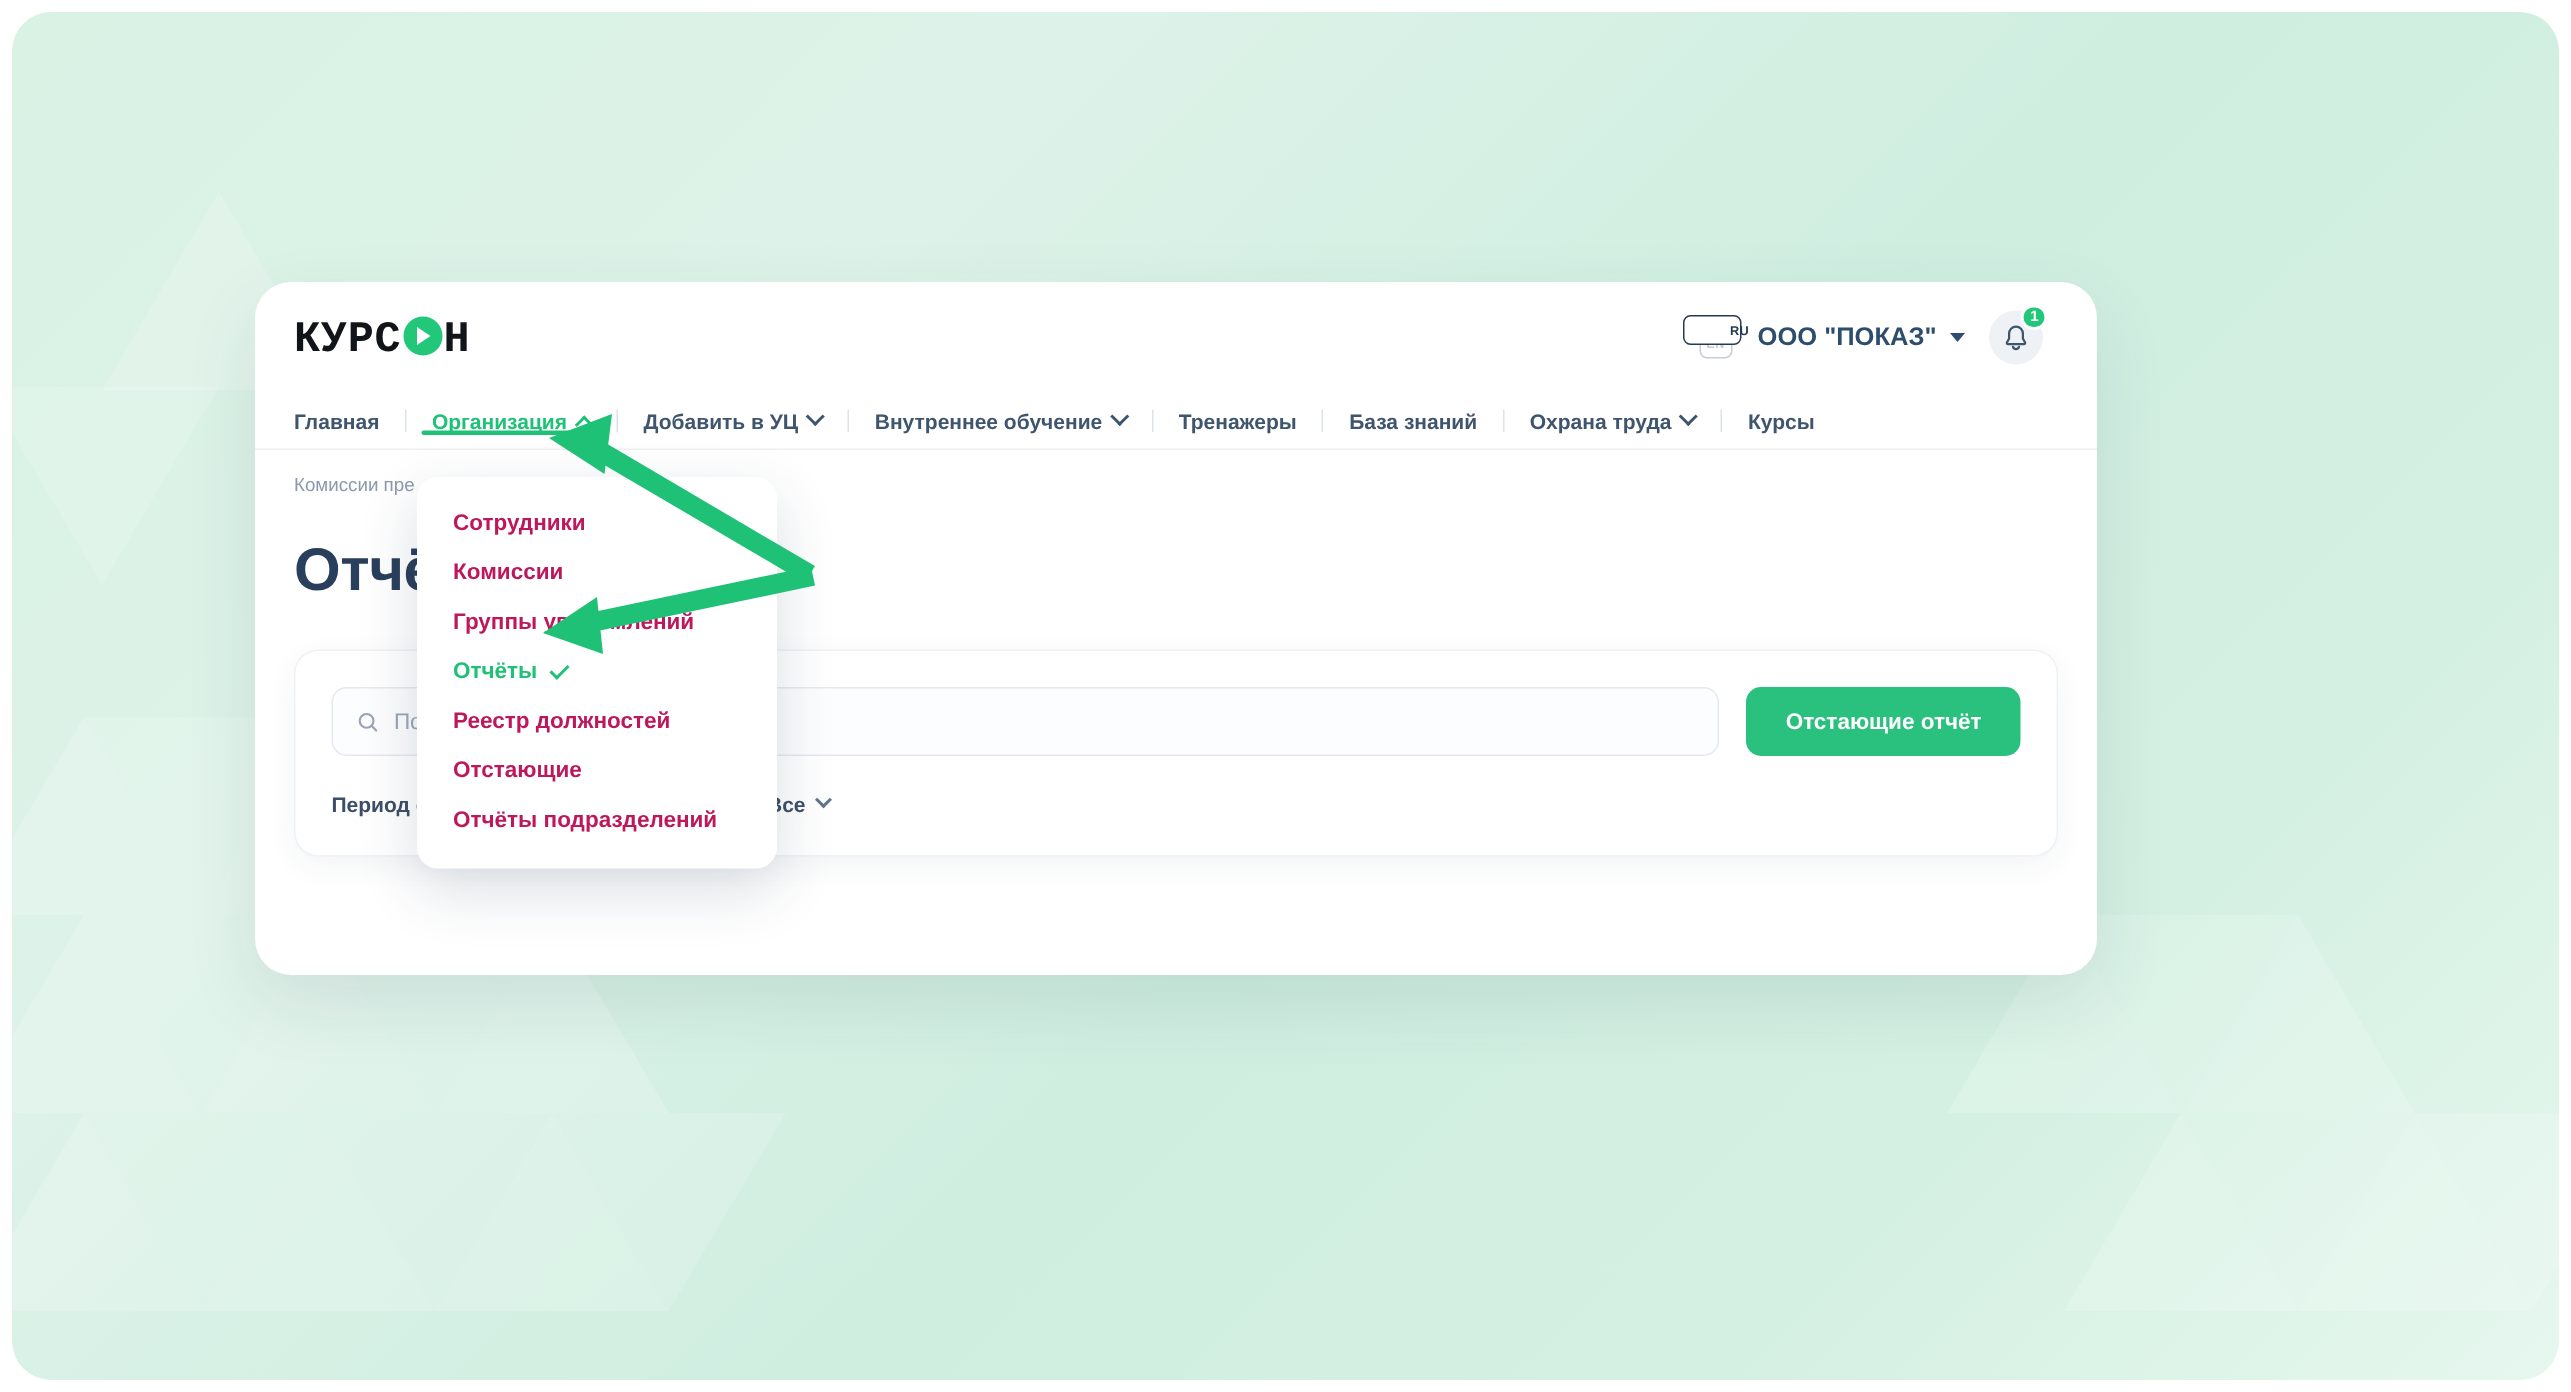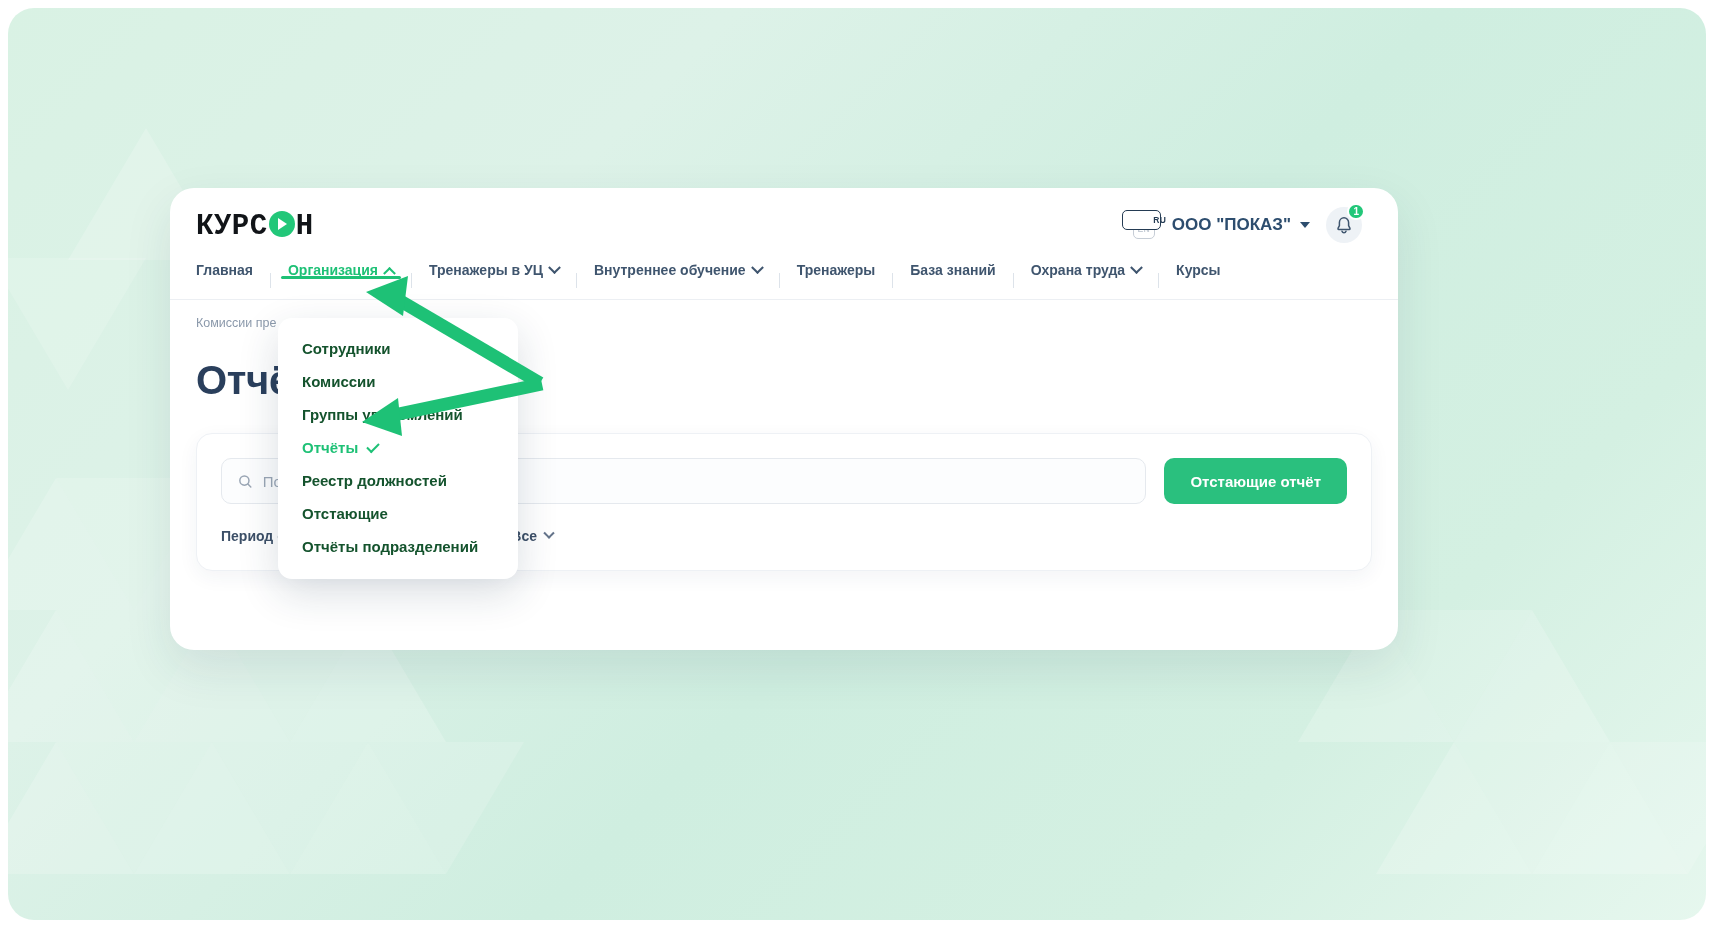--- a/index.html
+++ b/index.html
@@ -161,21 +161,21 @@
     font-size: 10px;
     font-weight: 700;
     display: flex; align-items: center; justify-content: center;
     border: 2px solid #fff;
   }
 
   
   .nav {
     position: relative;
     display: flex;
-    align-items: flex-start;
+    align-items: center;
     height: 38px;
     padding: 0 26px;
     border-bottom: 1px solid #eceff3;
   }
   .nav-item {
     position: relative;
     display: flex;
     align-items: center;
     gap: 7px;
     padding: 0 17px;
@@ -302,21 +302,21 @@
     background: #fff;
     border-radius: 14px;
     box-shadow: 0 14px 40px rgba(27, 48, 72, .16);
     padding: 14px 0 16px 0;
     z-index: 40;
   }
   .dd-item {
     padding: 8px 24px;
     font-size: 15px;
     font-weight: 700;
-    color: #14532d;
+    color: #be185d;
     cursor: pointer;
     display: flex;
     align-items: center;
     gap: 9px;
     white-space: nowrap;
   }
   .dd-item.active { color: #1ec176; }
   .dd-check {
     display: inline-block;
     width: 12px; height: 7px;
@@ -407,21 +407,21 @@
       </div>
       <div class="nav-sep"></div>
 
       <div class="nav-item active">
         <span>Организация</span>
         <span class="chev up"></span>
       </div>
       <div class="nav-sep"></div>
 
       <div class="nav-item">
-        <span>Тренажеры в УЦ</span>
+        <span>Добавить в УЦ</span>
         <span class="chev"></span>
       </div>
       <div class="nav-sep"></div>
 
       <div class="nav-item">
         <span>Внутреннее обучение</span>
         <span class="chev"></span>
       </div>
       <div class="nav-sep"></div>
 

